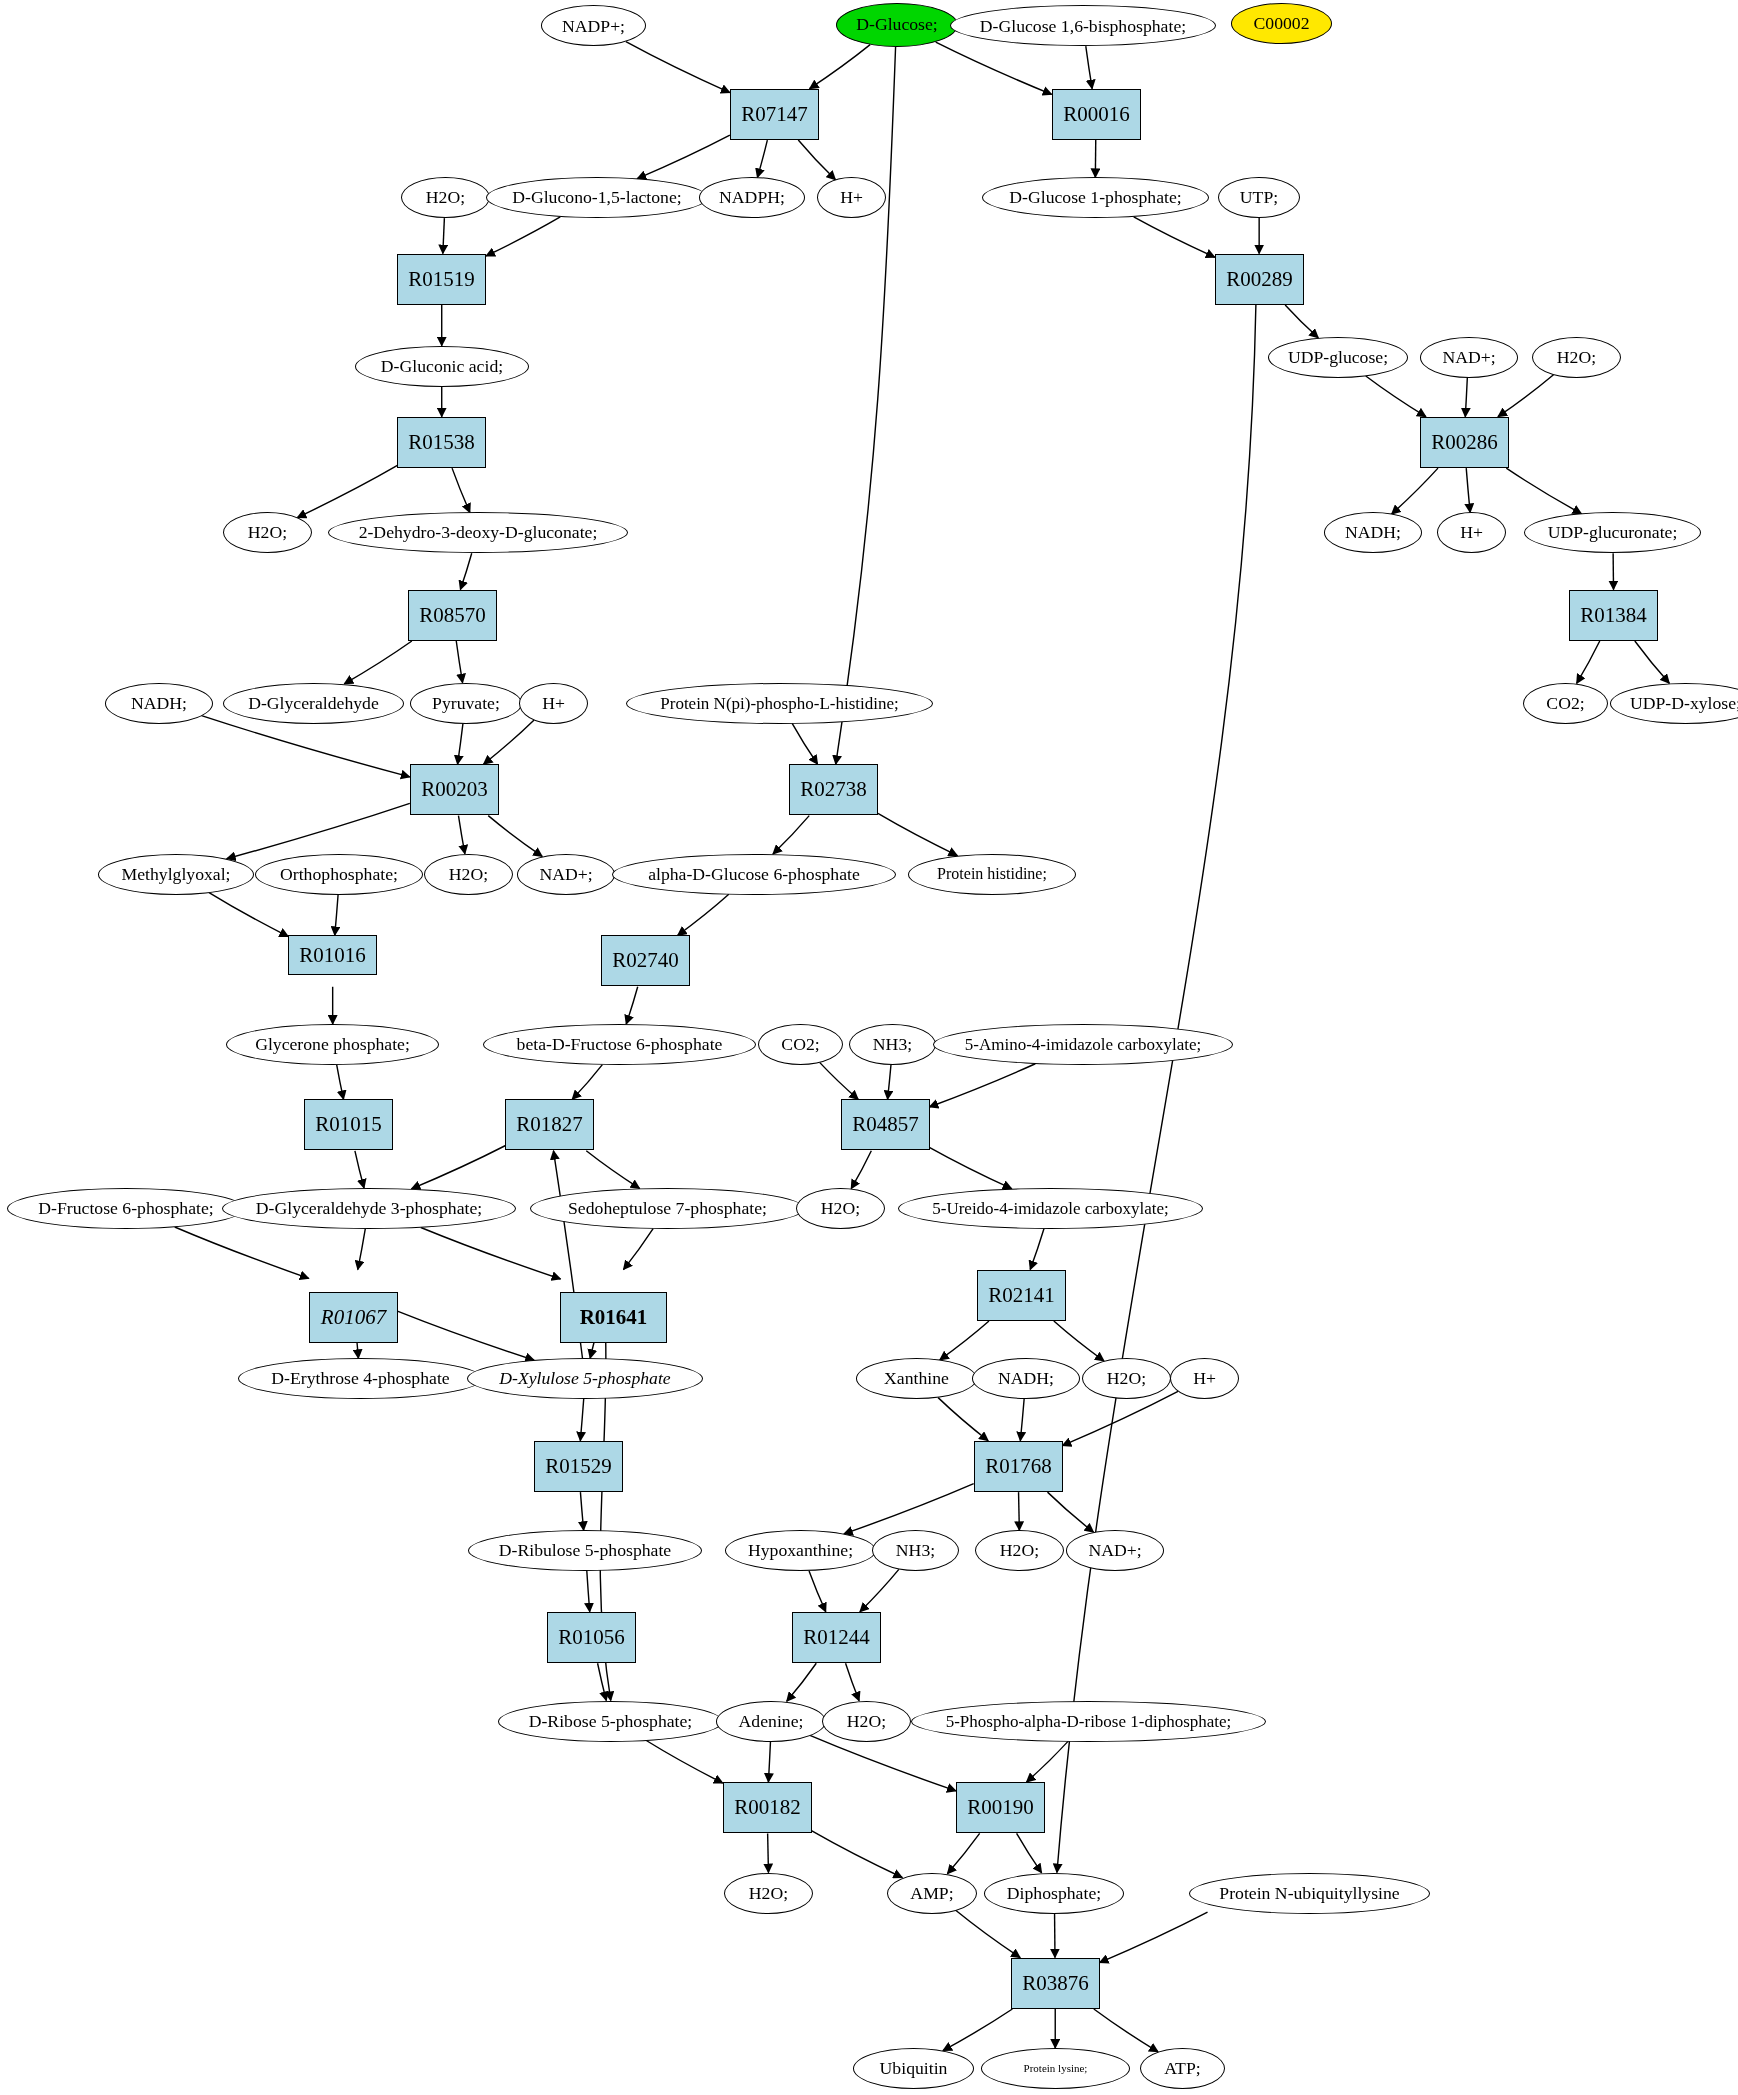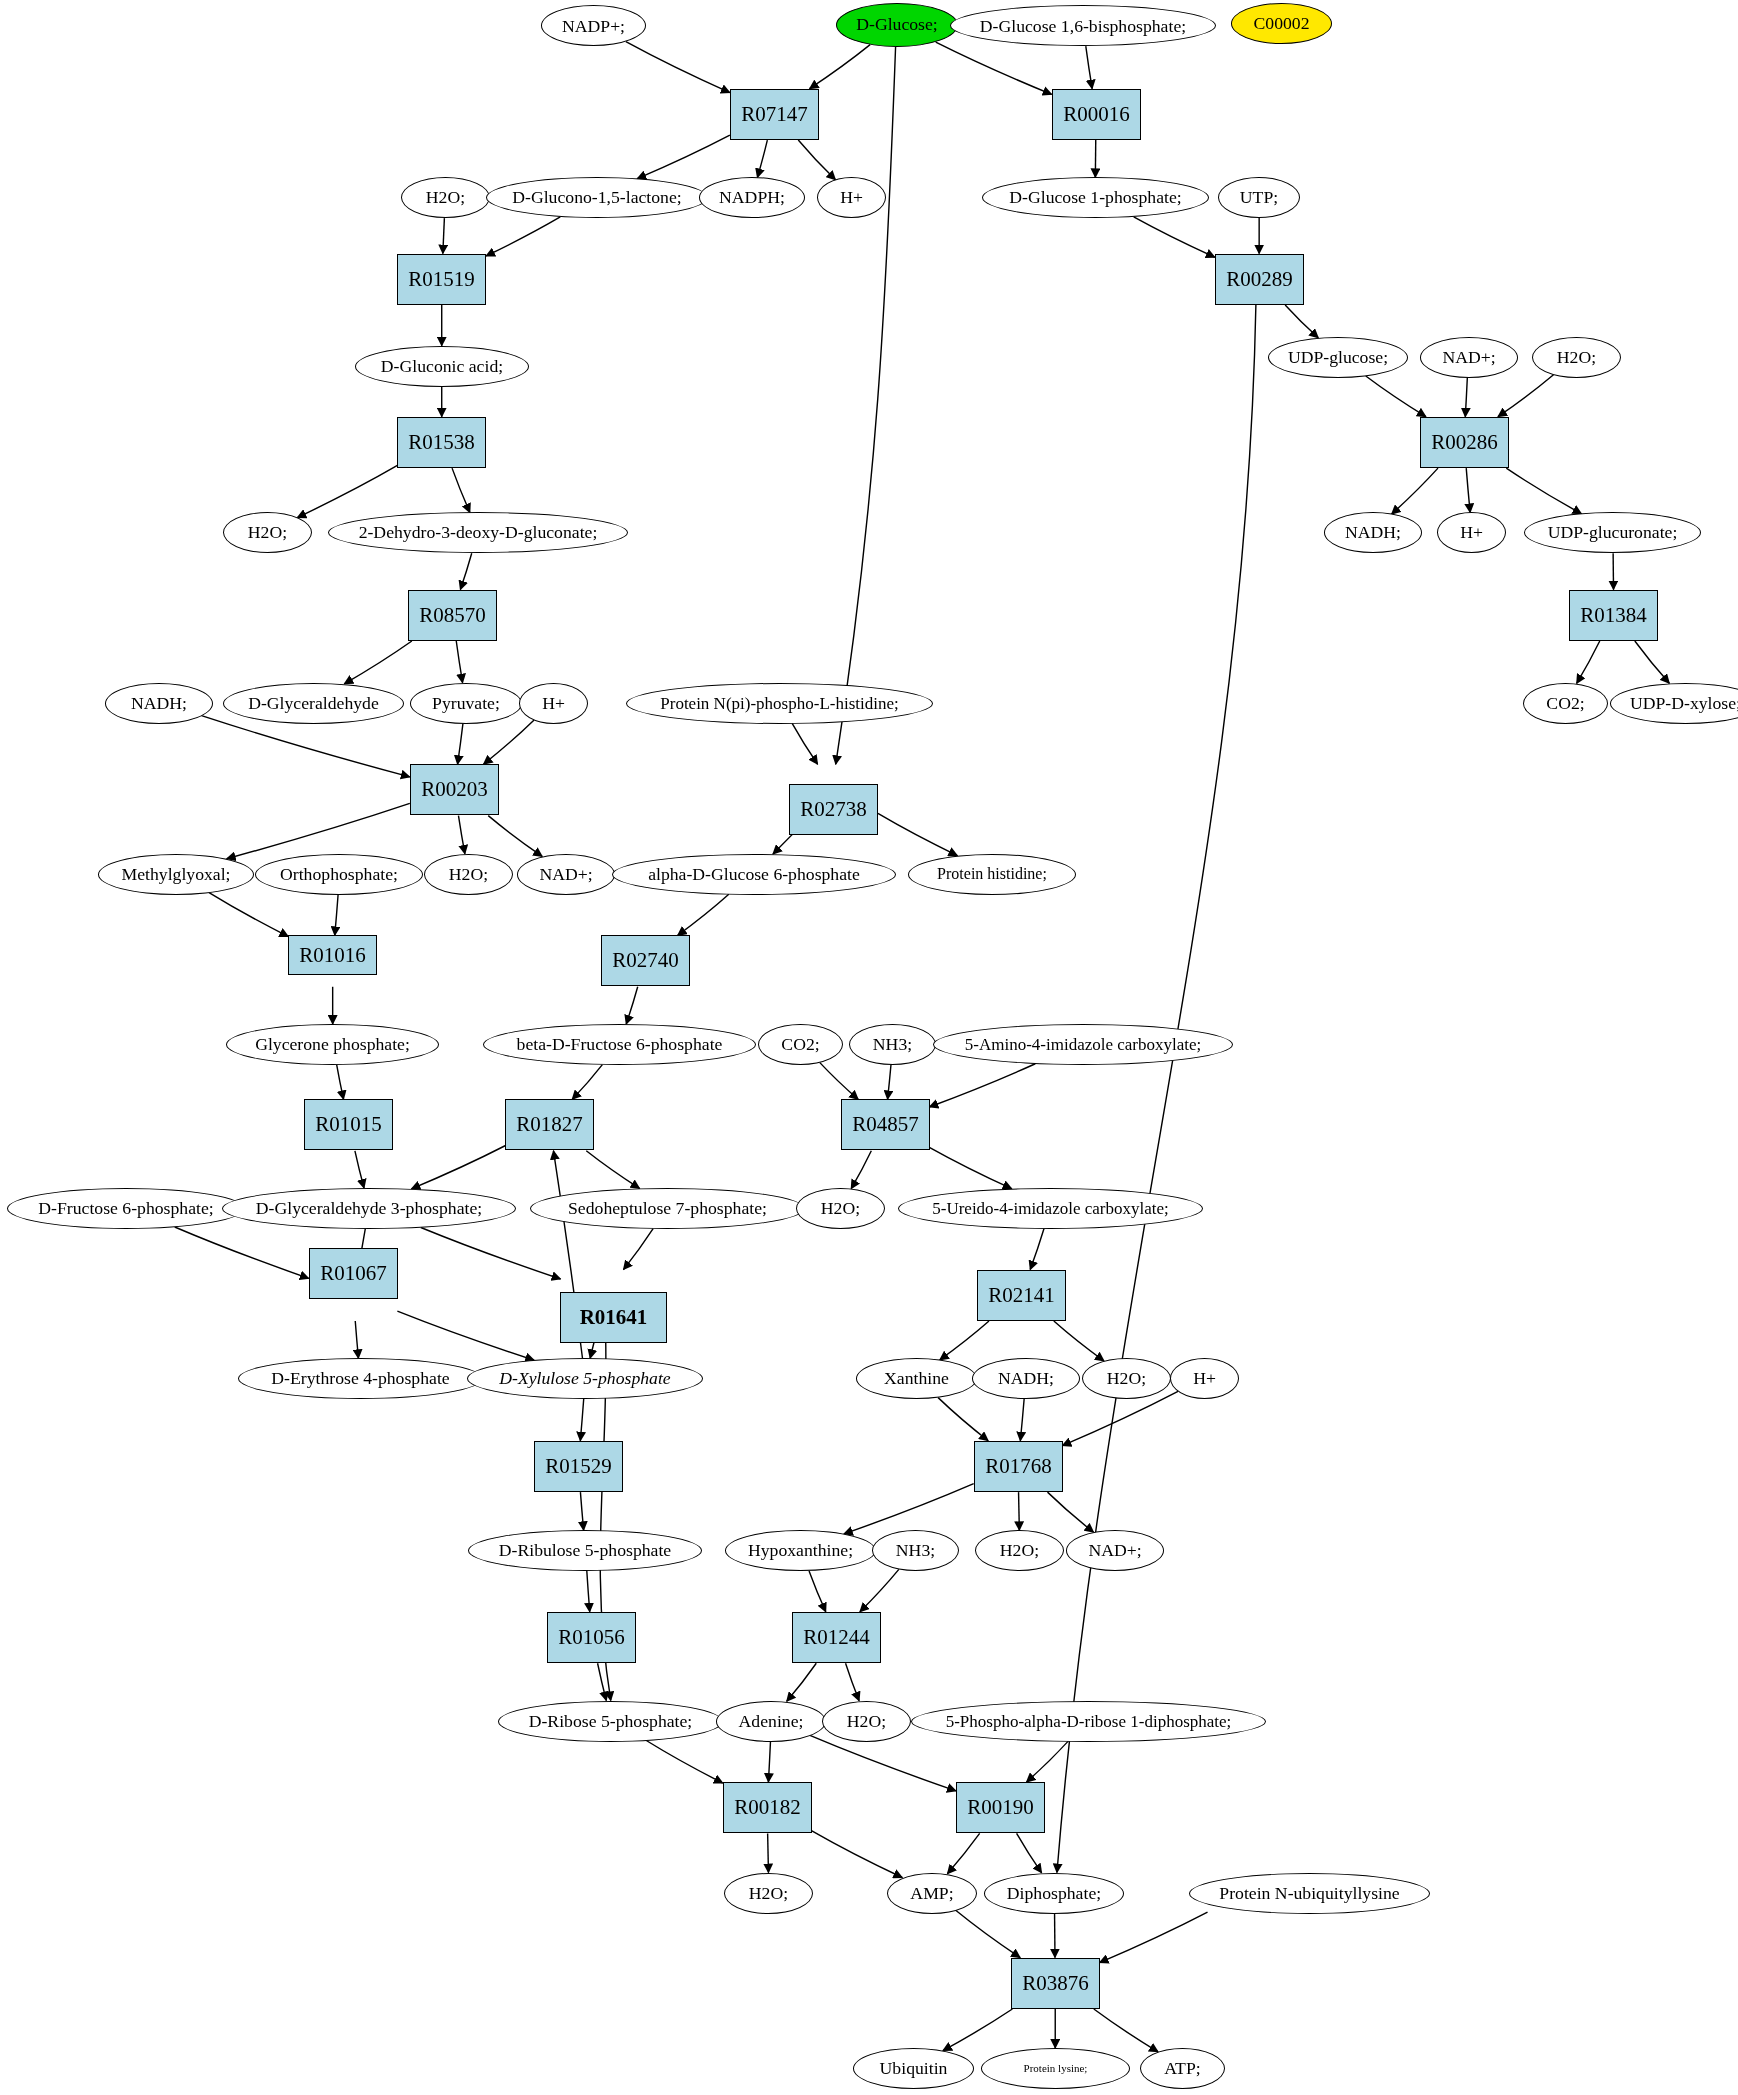--- a/index.html
+++ b/index.html
@@ -175,21 +175,21 @@
       <div class="node rxn" style="left: 408px; top: 590px; width: 89px; height: 51px;">R08570</div>
       <div class="node rxn" style="left: 1569px; top: 590px; width: 89px; height: 51px;">R01384</div>
       <div class="node cpd" style="left: 105px; top: 683px; width: 108px; height: 41px;">NADH;</div>
       <div class="node cpd" style="left: 223px; top: 683px; width: 181px; height: 41px;">D-Glyceraldehyde</div>
       <div class="node cpd" style="left: 410px; top: 683px; width: 112px; height: 41px;">Pyruvate;</div>
       <div class="node cpd" style="left: 519px; top: 683px; width: 69px; height: 41px;">H+</div>
       <div class="node cpd" style="left: 626px; top: 683px; width: 307px; height: 41px; font-size: 17px;">Protein N(pi)-phospho-L-histidine;</div>
       <div class="node cpd" style="left: 1523px; top: 683px; width: 85px; height: 41px;">CO2;</div>
       <div class="node cpd" style="left: 1610px; top: 683px; width: 151px; height: 41px;">UDP-D-xylose;</div>
       <div class="node rxn" style="left: 410px; top: 764px; width: 89px; height: 51px;">R00203</div>
-      <div class="node rxn" style="left: 789px; top: 764px; width: 89px; height: 51px; margin-top: 20px;">R02738</div>
+      <div class="node rxn" style="left: 789px; top: 764px; width: 89px; height: 51px;">R02738</div>
       <div class="node cpd" style="left: 98px; top: 854px; width: 156px; height: 41px;">Methylglyoxal;</div>
       <div class="node cpd" style="left: 255px; top: 854px; width: 168px; height: 41px;">Orthophosphate;</div>
       <div class="node cpd" style="left: 424px; top: 854px; width: 89px; height: 41px;">H2O;</div>
       <div class="node cpd" style="left: 517px; top: 854px; width: 98px; height: 41px;">NAD+;</div>
       <div class="node cpd" style="left: 612px; top: 854px; width: 284px; height: 41px;">alpha-D-Glucose 6-phosphate</div>
       <div class="node cpd" style="left: 908px; top: 854px; width: 168px; height: 41px; font-size: 16px;">Protein histidine;</div>
       <div class="node rxn" style="left: 288px; top: 935px; width: 89px; height: 40px;">R01016</div>
       <div class="node rxn" style="left: 601px; top: 935px; width: 89px; height: 51px;">R02740</div>
       <div class="node cpd" style="left: 226px; top: 1024px; width: 213px; height: 41px;">Glycerone phosphate;</div>
       <div class="node cpd" style="left: 483px; top: 1024px; width: 273px; height: 41px;">beta-D-Fructose 6-phosphate</div>
@@ -197,21 +197,21 @@
       <div class="node cpd" style="left: 849px; top: 1024px; width: 87px; height: 41px;">NH3;</div>
       <div class="node cpd" style="left: 933px; top: 1024px; width: 300px; height: 41px; font-size: 17px;">5-Amino-4-imidazole carboxylate;</div>
       <div class="node rxn" style="left: 304px; top: 1099px; width: 89px; height: 51px;">R01015</div>
       <div class="node rxn" style="left: 505px; top: 1099px; width: 89px; height: 51px;">R01827</div>
       <div class="node rxn" style="left: 841px; top: 1099px; width: 89px; height: 51px;">R04857</div>
       <div class="node cpd" style="left: 7px; top: 1188px; width: 238px; height: 41px;">D-Fructose 6-phosphate;</div>
       <div class="node cpd" style="left: 222px; top: 1188px; width: 294px; height: 41px;">D-Glyceraldehyde 3-phosphate;</div>
       <div class="node cpd" style="left: 530px; top: 1188px; width: 275px; height: 41px;">Sedoheptulose 7-phosphate;</div>
       <div class="node cpd" style="left: 796px; top: 1188px; width: 89px; height: 41px;">H2O;</div>
       <div class="node cpd" style="left: 898px; top: 1188px; width: 305px; height: 41px; font-size: 17px;">5-Ureido-4-imidazole carboxylate;</div>
-      <div class="node rxn" style="left: 309px; top: 1248px; width: 89px; height: 51px;">R01067</div>
+      <div class="node rxn" style="left: 309px; top: 1292px; width: 89px; height: 51px; font-style: italic;">R01067</div>
       <div class="node rxn" style="left: 560px; top: 1292px; width: 107px; height: 51px; font-weight: bold;">R01641</div>
       <div class="node rxn" style="left: 977px; top: 1270px; width: 89px; height: 51px;">R02141</div>
       <div class="node cpd" style="left: 238px; top: 1358px; width: 245px; height: 41px;">D-Erythrose 4-phosphate</div>
       <div class="node cpd" style="left: 467px; top: 1358px; width: 236px; height: 41px; font-style: italic;">D-Xylulose 5-phosphate</div>
       <div class="node cpd" style="left: 856px; top: 1358px; width: 121px; height: 41px;">Xanthine</div>
       <div class="node cpd" style="left: 972px; top: 1358px; width: 108px; height: 41px;">NADH;</div>
       <div class="node cpd" style="left: 1082px; top: 1358px; width: 89px; height: 41px;">H2O;</div>
       <div class="node cpd" style="left: 1170px; top: 1358px; width: 69px; height: 41px;">H+</div>
       <div class="node rxn" style="left: 534px; top: 1441px; width: 89px; height: 51px;">R01529</div>
       <div class="node rxn" style="left: 974px; top: 1441px; width: 89px; height: 51px;">R01768</div>

